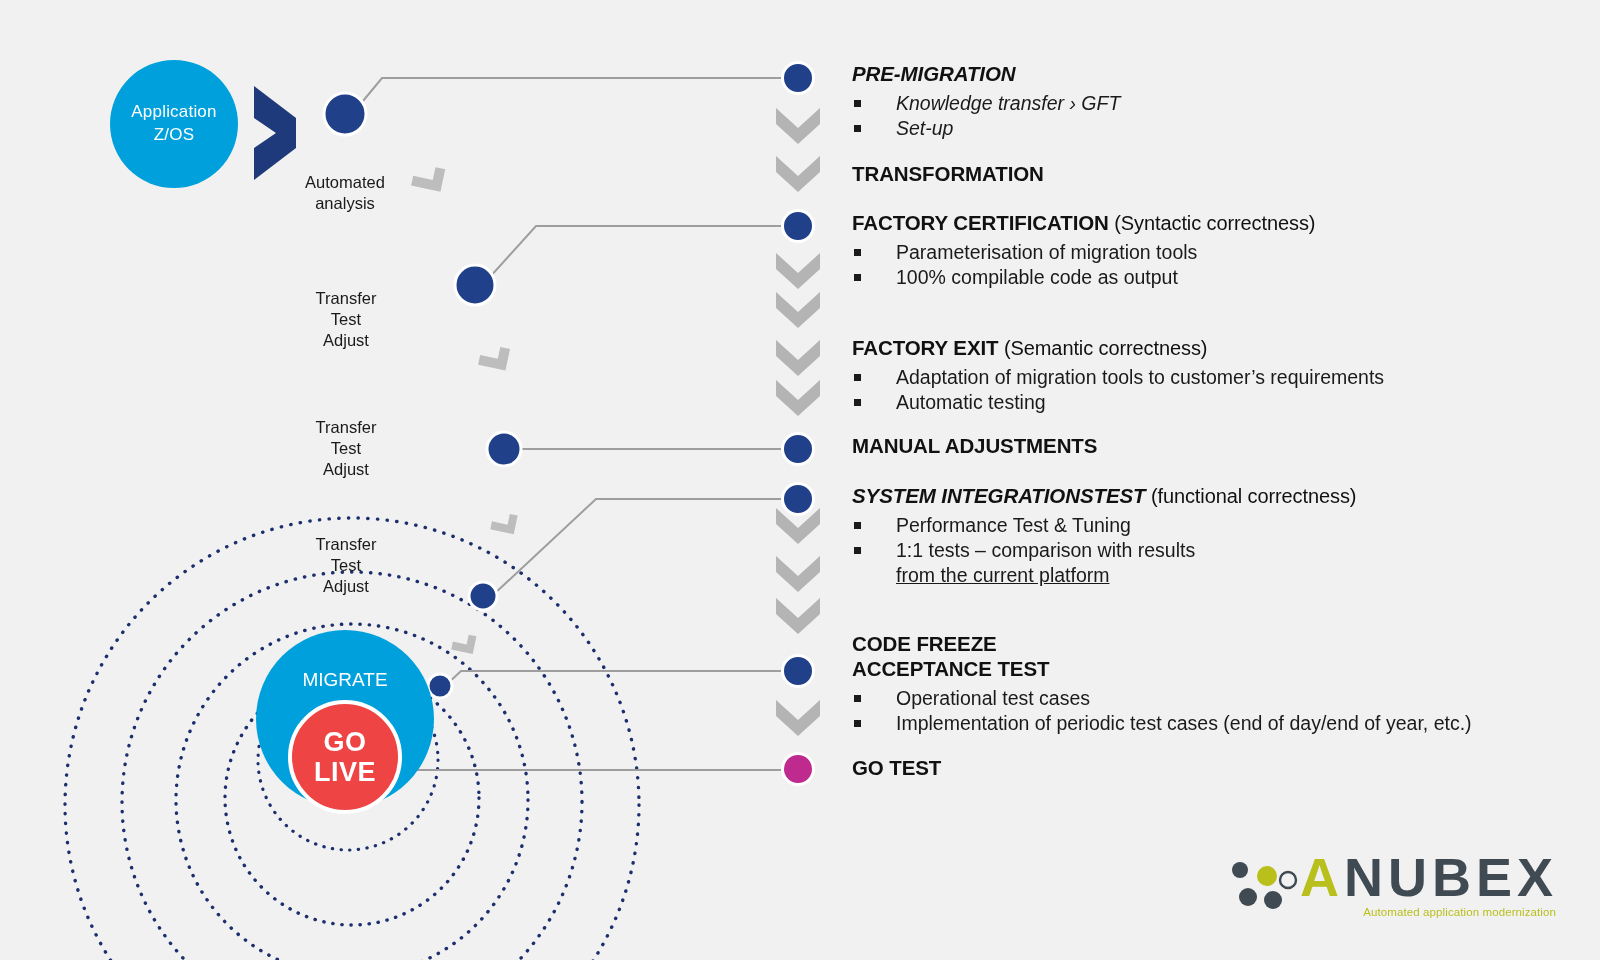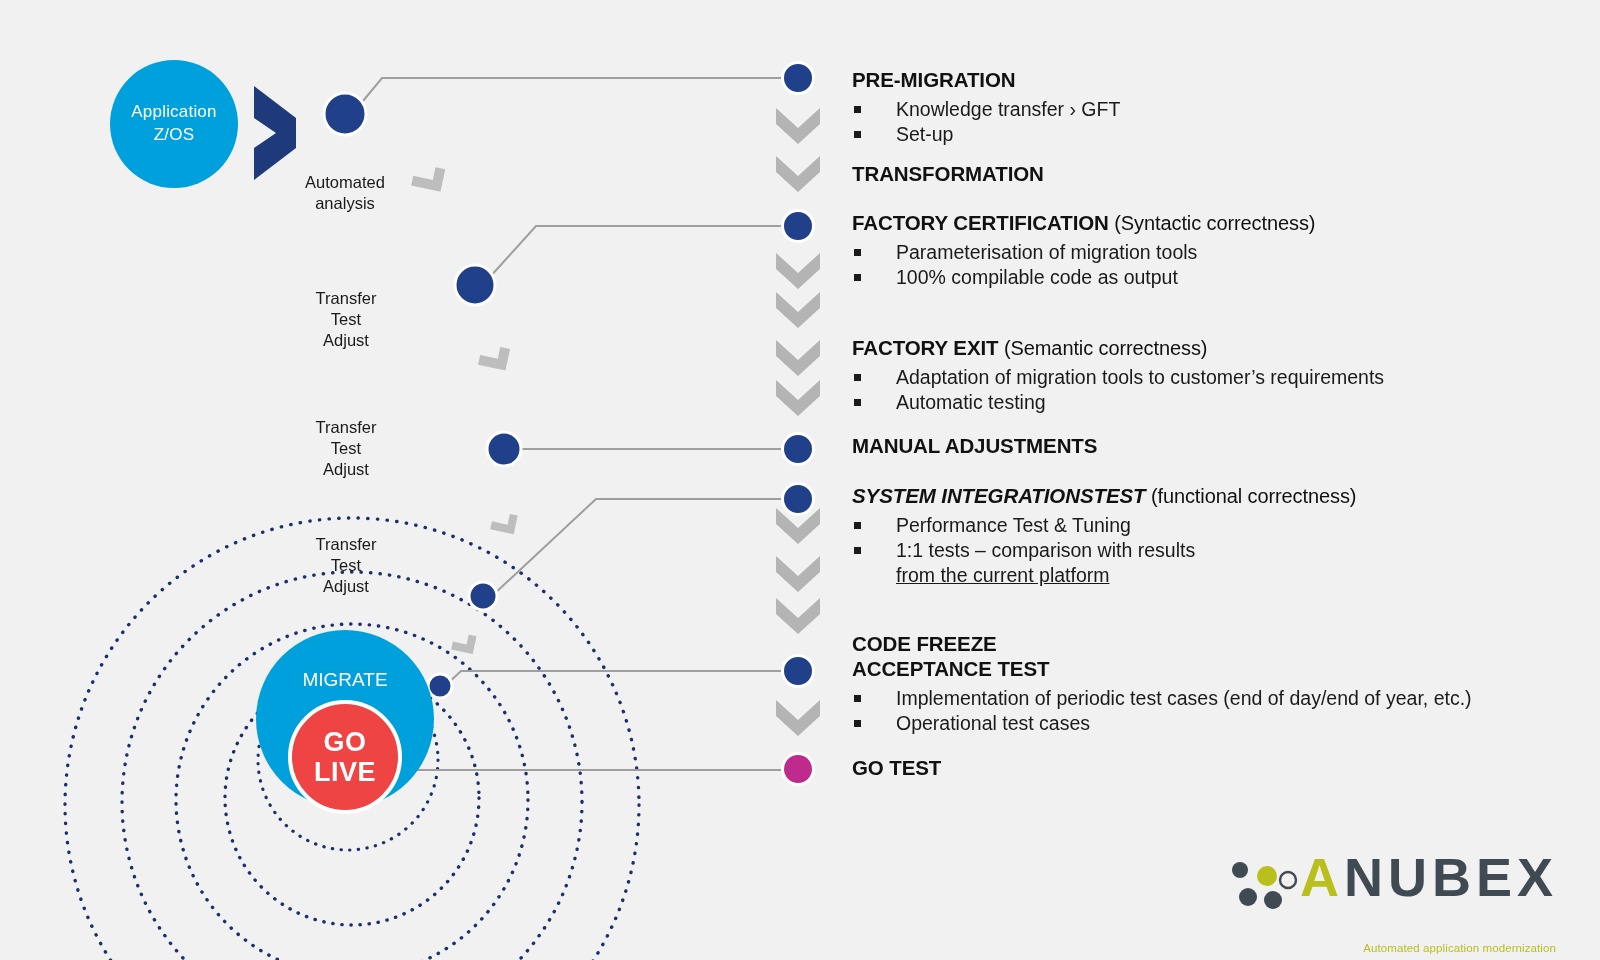--- a/index.html
+++ b/index.html
@@ -175,21 +175,20 @@
     line-height: 1;
   }
   .logo-word .a-letter { color: #b9bf1b; }
   .logo-tag {
     position: absolute;
     right: 2px;
     top: 58px;
     font-size: 11.5px;
     color: #b9bf1b;
     letter-spacing: .1px;
-    margin-top: 36px;
   }
 </style>
 </head>
 <body>
 
 <div id="stage">
 
   <svg class="layer" viewBox="0 0 1600 960">
     <defs>
       <clipPath id="clipAll">
@@ -308,21 +307,21 @@
         </g>
       <g>
           <path d="M776,598 L798,618 L820,598 L820,614 L798,634 L776,614 Z"></path>
         </g>
       <g>
           <path d="M776,700 L798,720 L820,700 L820,716 L798,736 L776,716 Z"></path>
         </g>
     </g>
   </svg>
 
-  <div class="phase" style="top:68px;">
+  <div class="phase" style="top:62px;font-style:italic;">
     <div class="phase-title"><span>PRE-MIGRATION</span><span class="suffix"></span></div>
     <ul class="bullets">
       <li><span class="sq"></span><span>Knowledge transfer › GFT</span></li>
       <li><span class="sq"></span><span>Set-up</span></li>
     </ul>
   </div>
 
   <div class="phase" style="top:162px;">
     <div class="phase-title"><span>TRANSFORMATION</span></div>
   </div>
@@ -356,22 +355,22 @@
     </ul>
   </div>
 
   <div class="phase" style="top:632px;">
     <div class="phase-title"><span>CODE FREEZE</span></div>
   </div>
 
   <div class="phase" style="top:657px;">
     <div class="phase-title"><span>ACCEPTANCE TEST</span></div>
     <ul class="bullets">
+      <li><span class="sq"></span><span>Operational test cases</span></li>
       <li><span class="sq"></span><span>Implementation of periodic test cases (end of day/end of year, etc.)</span></li>
-      <li><span class="sq"></span><span>Operational test cases</span></li>
     </ul>
   </div>
 
   <div class="phase" style="top:756px;">
     <div class="phase-title"><span>GO TEST</span></div>
   </div>
 
   <div class="logo">
     <svg width="330" height="78" viewBox="0 0 330 78" style="position:absolute;left:0;top:0;">
       <circle cx="12" cy="22" r="8" fill="#3f4a52"></circle>

